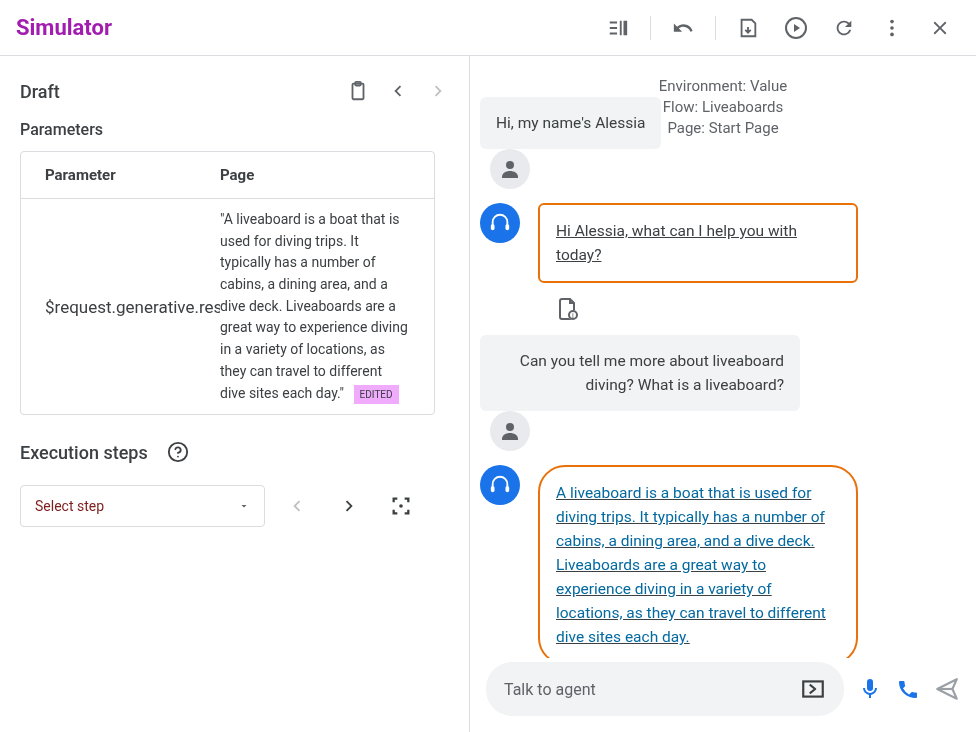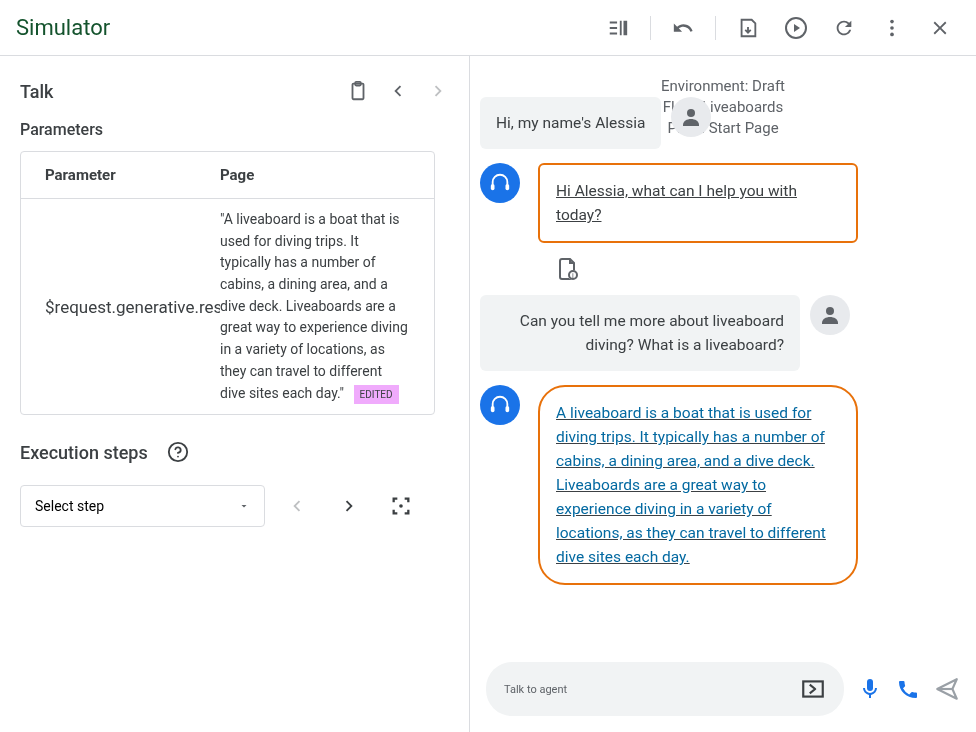--- a/index.html
+++ b/index.html
@@ -19,22 +19,22 @@
     .topbar {
       display: flex;
       justify-content: space-between;
       align-items: center;
       height: 56px;
       padding: 0 16px;
       border-bottom: 1px solid #dadce0;
     }
     .topbar-title {
       font-size: 22px;
-      color: #14532d;
-      font-weight: 400;
+      color: #a21caf;
+      font-weight: 700;
     }
     .topbar-actions {
       display: flex;
       align-items: center;
       gap: 8px;
     }
     .icon-btn {
       width: 40px;
       height: 40px;
       display: flex;
@@ -141,21 +141,21 @@
       gap: 12px;
     }
     .select-box {
       border: 1px solid #dadce0;
       border-radius: 4px;
       padding: 12px 14px;
       width: 245px;
       display: flex;
       justify-content: space-between;
       align-items: center;
-      color: #000000;
+      color: #7f1d1d;
       cursor: pointer;
     }
     .right-panel {
       flex: 1;
       display: flex;
       flex-direction: column;
       padding: 16px 10px 12px 10px;
     }
     .meta-info {
       text-align: center;
@@ -167,21 +167,22 @@
       flex: 1;
       overflow-y: auto;
       padding: 4px 0 8px 0;
     }
     .msg-row {
       display: flex;
       margin-bottom: 14px;
       align-items: flex-start;
     }
     .msg-row.user {
-      justify-content: flex-start;
+      justify-content: center;
+      flex-direction: column;
     }
     .msg-row.agent {
       justify-content: flex-start;
       text-decoration: underline;
     }
     .avatar {
       width: 40px;
       height: 40px;
       border-radius: 50%;
       display: flex;
@@ -232,21 +233,21 @@
       flex: 1;
       background: #f1f3f4;
       border-radius: 26px;
       padding: 14px 18px;
       display: flex;
       justify-content: space-between;
       align-items: center;
     }
     .input-placeholder {
       color: #5f6368;
-      font-size: 11px;
+      font-size: 16px;
     }
     svg { display: block; }
   </style>
 </head>
 <body>
 
 <div class="topbar">
   <div class="topbar-title">Simulator</div>
   <div class="topbar-actions">
     <div class="icon-btn">
@@ -289,21 +290,21 @@
       <svg width="22" height="22" viewBox="0 0 24 24" fill="#5f6368">
           <path d="M19 6.41 17.59 5 12 10.59 6.41 5 5 6.41 10.59 12 5 17.59 6.41 19 12 13.41 17.59 19 19 17.59 13.41 12z"></path>
         </svg>
     </div>
   </div>
 </div>
 
 <div class="main">
   <div class="left-panel">
     <div class="section-header">
-      <div class="section-title">Talk</div>
+      <div class="section-title">Draft</div>
       <div class="section-actions">
         <div>
           <svg width="22" height="22" viewBox="0 0 24 24" fill="none" stroke="#5f6368" stroke-width="2">
               <rect x="6" y="4" width="12" height="17" rx="1"></rect>
               <rect x="9" y="2" width="6" height="4" rx="1"></rect>
             </svg>
         </div>
         <div>
           <svg width="22" height="22" viewBox="0 0 24 24" fill="#5f6368">
               <path d="M15.41 7.41 14 6l-6 6 6 6 1.41-1.41L10.83 12z"></path>
@@ -362,21 +363,21 @@
             <path d="M4 8V4h4M20 8V4h-4M4 16v4h4M20 16v4h-4"></path>
             <circle cx="12" cy="12" r="2" fill="#3c4043" stroke="none"></circle>
           </svg>
       </div>
     </div>
   </div>
 
   <div class="right-panel">
     <div class="chat-area">
       <div class="meta-info" style="margin-bottom:2px">
-        <div>Environment: Draft</div>
+        <div>Environment: Value</div>
         <div>Flow: Liveaboards</div>
         <div>Page: Start Page</div>
       </div>
 
       <div class="msg-row user" style="margin-top:-44px">
         <div class="msg-bubble user" style="max-width:220px">Hi, my name's Alessia</div>
         <div class="avatar user">
           <svg width="24" height="24" viewBox="0 0 24 24" fill="#5f6368">
               <circle cx="12" cy="8" r="4"></circle>
               <path d="M4 20c0-4 4-6 8-6s8 2 8 6v1H4z"></path>

